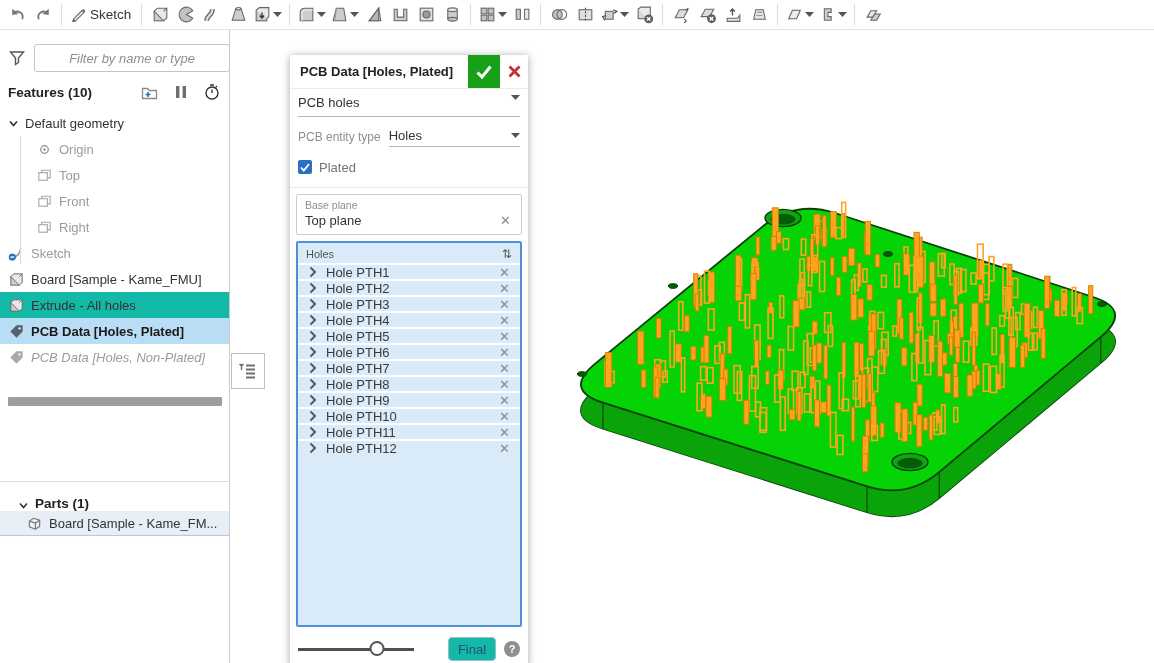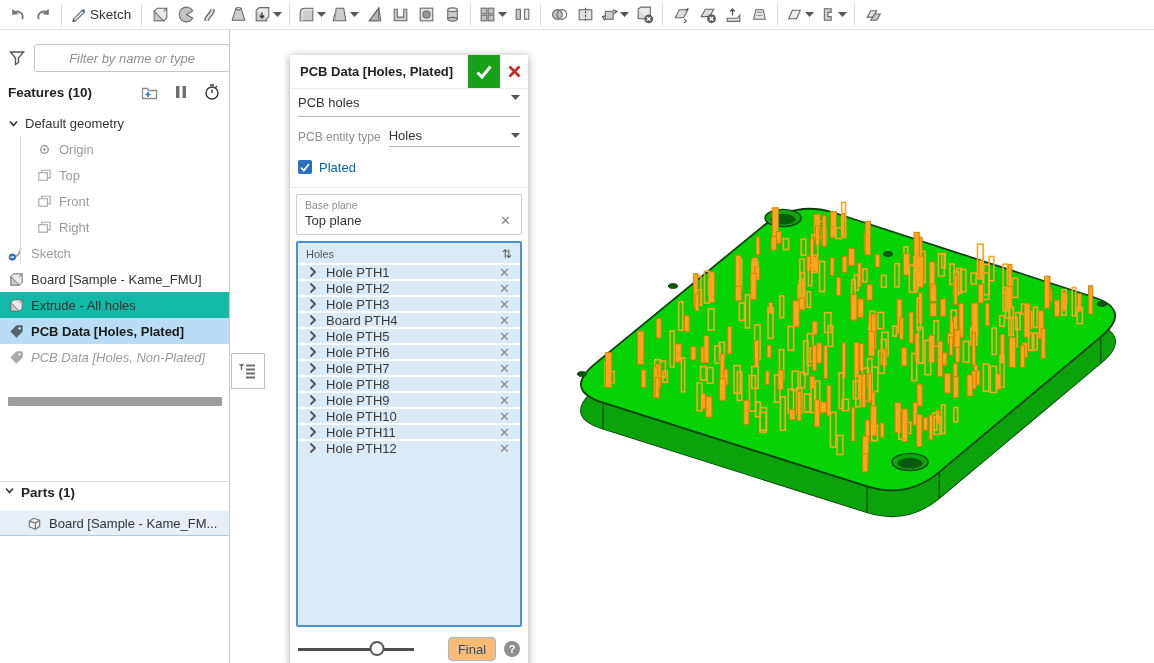--- a/index.html
+++ b/index.html
@@ -35,21 +35,21 @@
   .trow .lbl { margin-left:6px; white-space:nowrap; overflow:hidden; }
   .trow.child { padding-left:36px; }
   .trow.gray .lbl { color:#9b9b9b; }
   .trow.italic .lbl { font-style:italic; }
   .trow.hover { background:#14b8a6; }
   .trow.selected { background:#b9ddf4; }
   .trow.selected .lbl { font-weight:bold; color:#1a1a1a; }
   .guide { position:absolute; left:20px; top:106px; width:1px; height:128px; background:#dcdcdc; }
   .rollback { position:absolute; left:8px; top:367px; width:214px; height:9px; background:#9e9e9e; border-radius:1px; cursor:row-resize; }
   .parts-divider { position:absolute; left:0; top:451px; width:100%; height:1px; background:#ddd; }
-  .parts-hdr { position:absolute; left:0; top:455px; width:100%; height:26px; display:flex; align-items:flex-start; padding-left:4px; cursor:pointer; }
+  .parts-hdr { position:absolute; left:0; top:455px; width:100%; height:26px; display:flex; align-items:flex-end; padding-left:18px; cursor:pointer; }
   .parts-hdr .ttl { font-size:13.5px; font-weight:bold; color:#222; margin-left:6px; }
   .part-row { position:absolute; left:0; top:481px; width:100%; height:25px; display:flex; align-items:center;
     padding-left:26px; background:#e7eef6; border-bottom:1px solid #aeccea; font-size:13px; color:#333; cursor:pointer; }
   .part-row .lbl { margin-left:6px; white-space:nowrap; overflow:hidden; }
 
   .insert-btn { position:absolute; left:231px; top:353px; width:34px; height:36px; background:#fff;
     border:1px solid #c0c0c0; z-index:7; display:flex; align-items:center; justify-content:center; cursor:pointer; }
 
   
   .dialog { position:absolute; left:290px; top:55px; width:238px; z-index:12; background:#fff;
@@ -59,39 +59,39 @@
   .btn-confirm { width:32px; display:flex; align-items:center; justify-content:center; cursor:pointer; }
   .btn-cancel { width:28px; display:flex; align-items:center; justify-content:center; cursor:pointer; }
   .sel-row { height:22px; margin:0 8px; border-bottom:1px solid #b5b5b5; display:flex; align-items:flex-start; cursor:pointer; }
   .sel-row .val { flex:1; font-size:13px; color:#333; }
   .row2 { height:26px; margin:4px 8px 0 8px; display:flex; align-items:flex-end; }
   .row2 .lab { font-size:12px; color:#8f8f8f; padding-bottom:3px; }
   .row2 .selpart { flex:1; margin-left:8px; border-bottom:1px solid #b5b5b5; display:flex; align-items:center; height:22px; cursor:pointer; }
   .row2 .selpart .val { flex:1; font-size:13px; color:#333; }
   .chk-row { height:24px; margin:8px 8px 0 8px; display:flex; align-items:center; cursor:pointer; }
   .chk-box { width:14px; height:14px; background:#2a6fc2; border-radius:2px; display:flex; align-items:center; justify-content:center; }
-  .chk-lbl { font-size:13px; color:#0369a1; margin-left:7px; }
+  .chk-lbl { font-size:13px; color:#737373; margin-left:7px; }
   .dlg-div { height:1px; background:#e6e6e6; margin:8px 0 0 0; }
   .group-box { margin:6px 6px 0 6px; border:1px solid #ccc; border-radius:2px; padding:4px 8px 6px 8px; }
   .group-box .glab { font-size:10.5px; color:#8f8f8f; }
   .group-box .grow { display:flex; align-items:center; margin-top:2px;justify-content:space-between; }
   .group-box .gval { flex:1; font-size:13px; color:#333; }
   .xbtn { color:#8a8a8a; font-size:13px; cursor:pointer; padding:0 2px; }
   .holes-box { margin:6px 6px 0 6px; border:2px solid #4d92d8; border-radius:2px; background:#d9ebf9; height:386px; overflow:hidden; }
   .holes-hdr { height:20px; display:flex; align-items:center; padding:2px 8px 0 8px; }
   .holes-hdr .hl { flex:1; font-size:11px; color:#555; }
   .sort-ic { font-size:12px; color:#555; cursor:pointer; }
   .hole-row { height:16px; display:flex; align-items:center; padding:0 8px 0 10px; border-top:2px solid #fff; cursor:pointer; }
   .hole-row .hlbl { flex:1; font-size:13px; color:#3a3a3a; margin-left:8px; }
   .dlg-bottom { display:flex; align-items:center; margin:10px 8px 0 8px; }
   .slider { position:relative; width:116px; height:20px; cursor:pointer; }
   .slider .track { position:absolute; left:0; right:0; top:9px; height:2.5px; background:#4f4f4f; }
   .slider .knob { position:absolute; left:68%; top:2px; width:15px; height:15px; border-radius:50%;
     background:#fff; border:2px solid #555; transform:translateX(-50%); cursor:grab; }
-  .final-btn { margin-left:auto; width:48px; height:24px; border:1px solid #9fb9cf; border-radius:4px; background:#fdba74;
+  .final-btn { margin-left:auto; width:48px; height:24px; border:1px solid #9fb9cf; border-radius:4px; background:#14b8a6;
     font-size:13px; color:#1f4e79; display:flex; align-items:center; justify-content:center; cursor:pointer; }
   .help-ic { width:16px; height:16px; margin-left:8px; border-radius:50%; background:#8f8f8f; color:#fff;
     font-size:11px; font-weight:bold; display:flex; align-items:center; justify-content:center; cursor:pointer; }
 </style>
 </head>
 <body>
 
 <div id="viewport">
     <svg width="1154" height="663" viewBox="0 0 1154 663">
       <path d="M834.9 239 L1093.1 323 Q1133 336 1100.8 362.9 L939.2 498.1 Q907 525 867 512.3 L603 428.7 Q563 416 595.5 389.4 L762.5 252.6 Q795 226 834.9 239 Z" fill="#0aa30a" stroke="#063f06" stroke-width="1.6"></path>
@@ -812,21 +812,21 @@
           <svg width="10" height="12" viewBox="0 0 10 12">
             <path d="M2.5 1.5l4.5 4.5-4.5 4.5" fill="none" stroke="#555" stroke-width="1.9"></path>
           </svg>
           <span class="hlbl">Hole PTH3</span>
           <span class="xbtn">✕</span>
         </div>
         <div class="hole-row">
           <svg width="10" height="12" viewBox="0 0 10 12">
             <path d="M2.5 1.5l4.5 4.5-4.5 4.5" fill="none" stroke="#555" stroke-width="1.9"></path>
           </svg>
-          <span class="hlbl">Board PTH4</span>
+          <span class="hlbl">Hole PTH4</span>
           <span class="xbtn">✕</span>
         </div>
         <div class="hole-row">
           <svg width="10" height="12" viewBox="0 0 10 12">
             <path d="M2.5 1.5l4.5 4.5-4.5 4.5" fill="none" stroke="#555" stroke-width="1.9"></path>
           </svg>
           <span class="hlbl">Hole PTH5</span>
           <span class="xbtn">✕</span>
         </div>
         <div class="hole-row">

